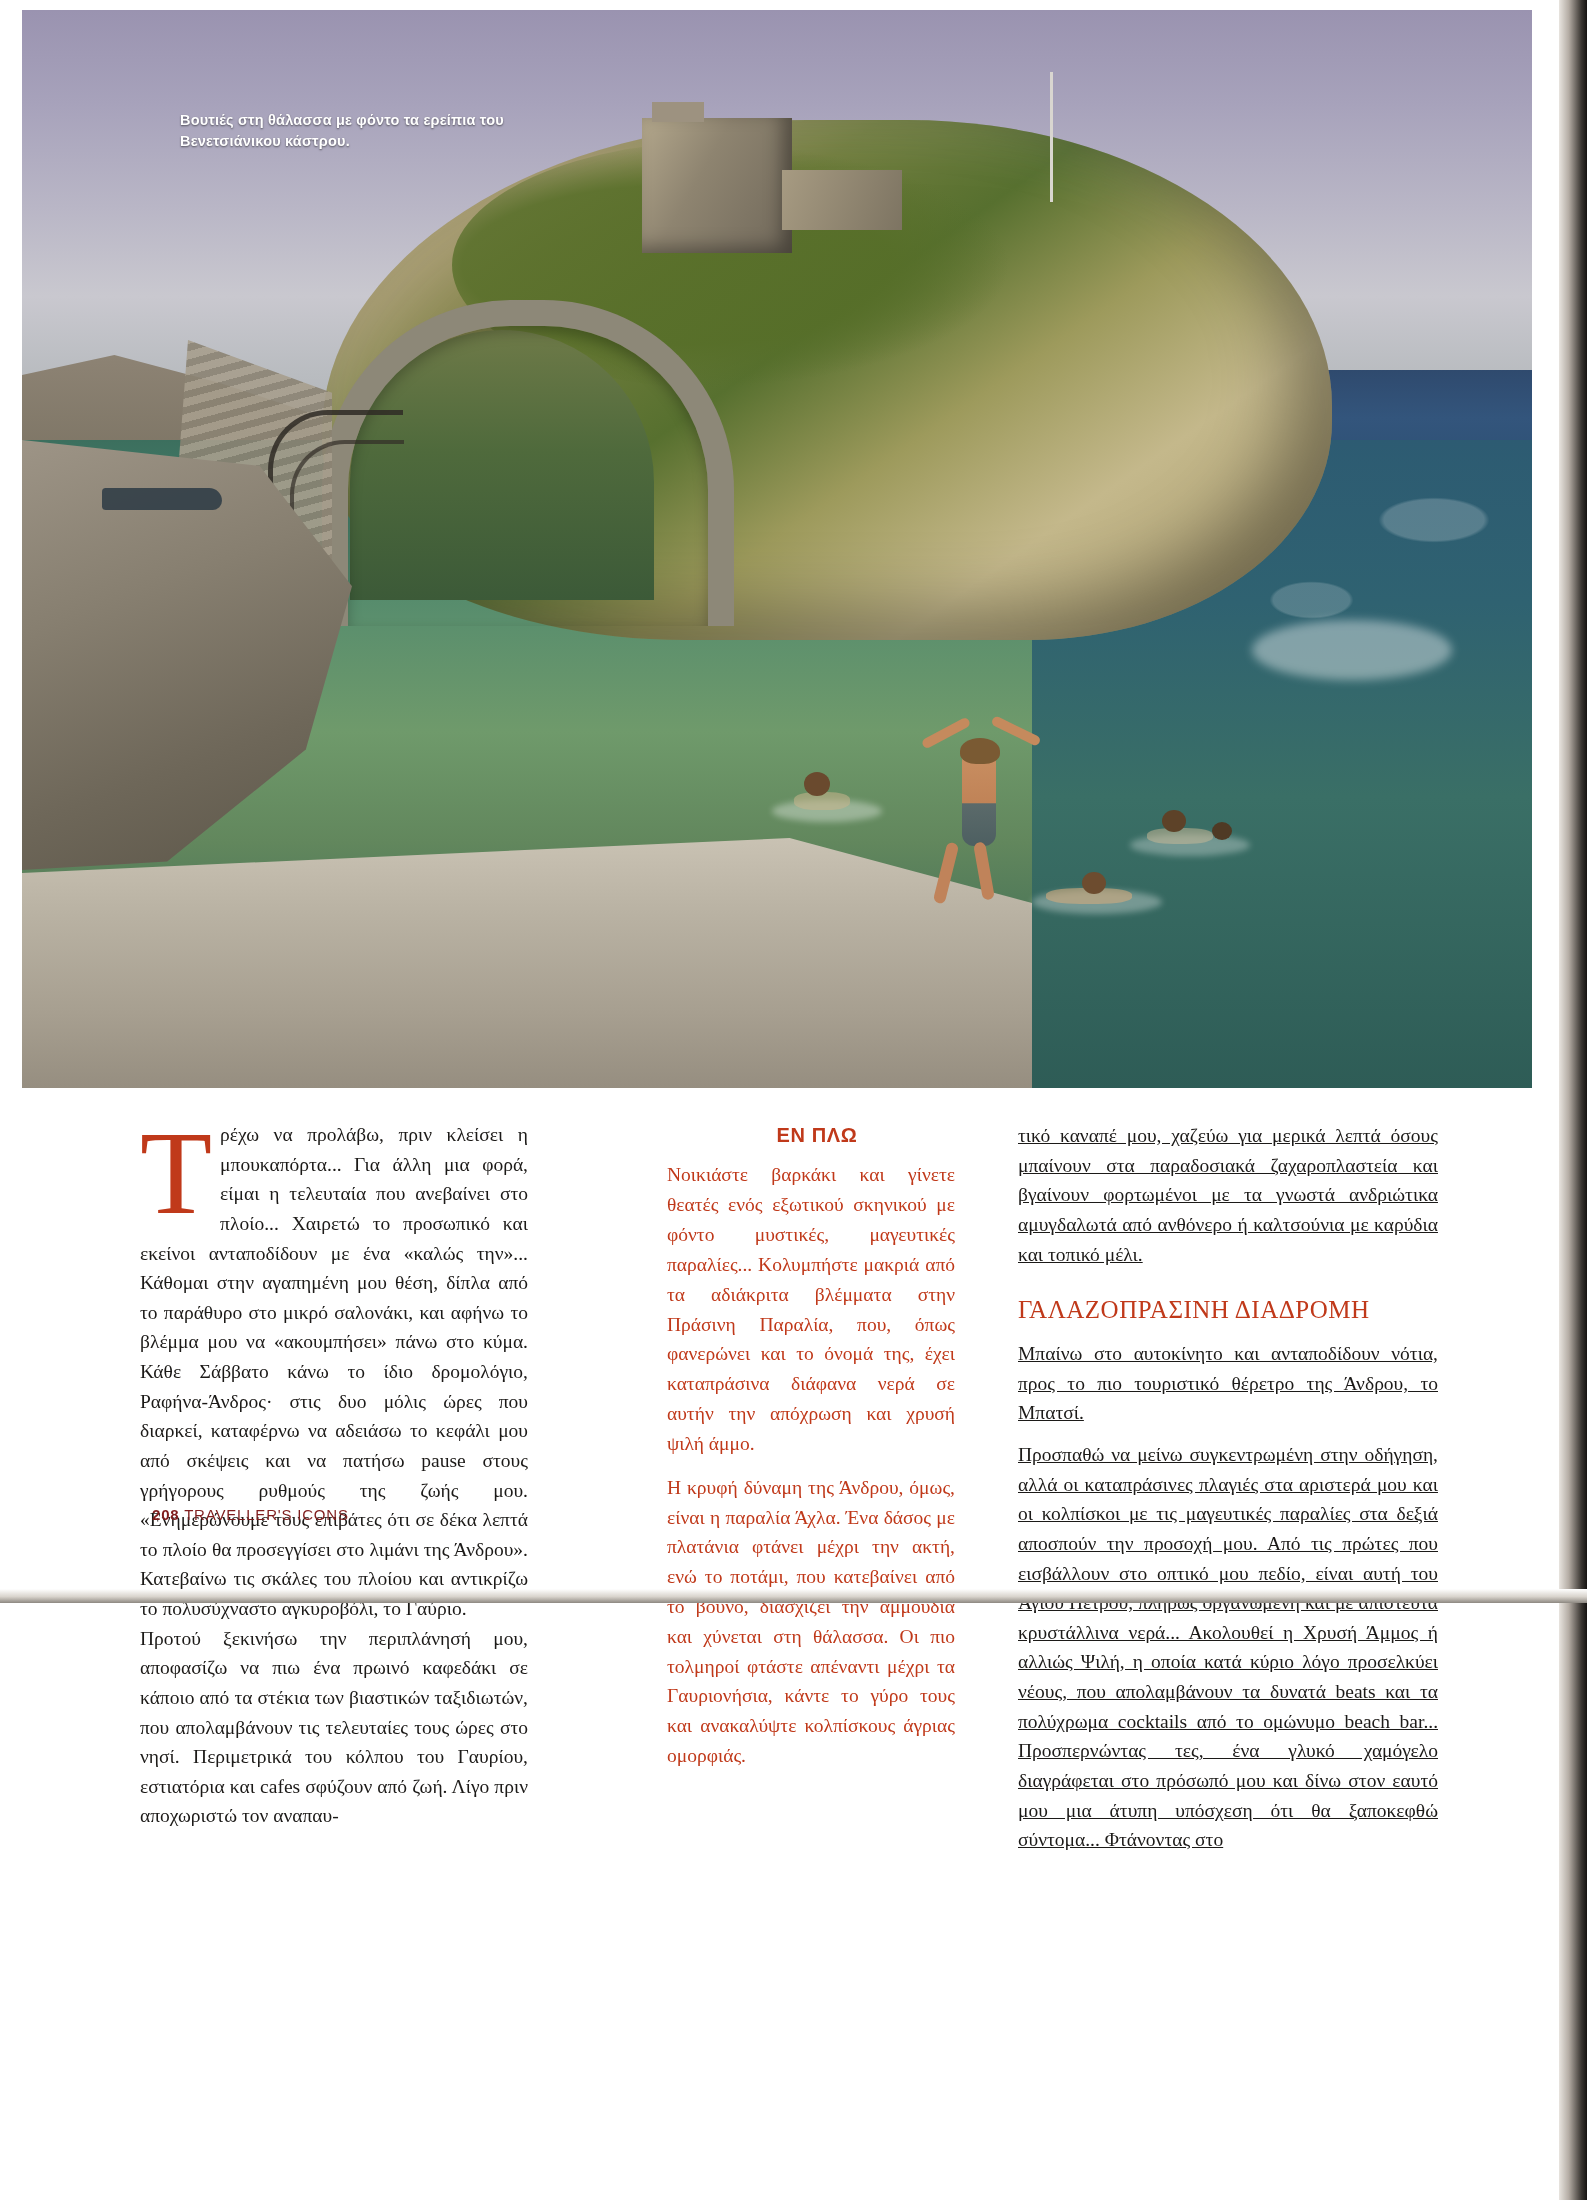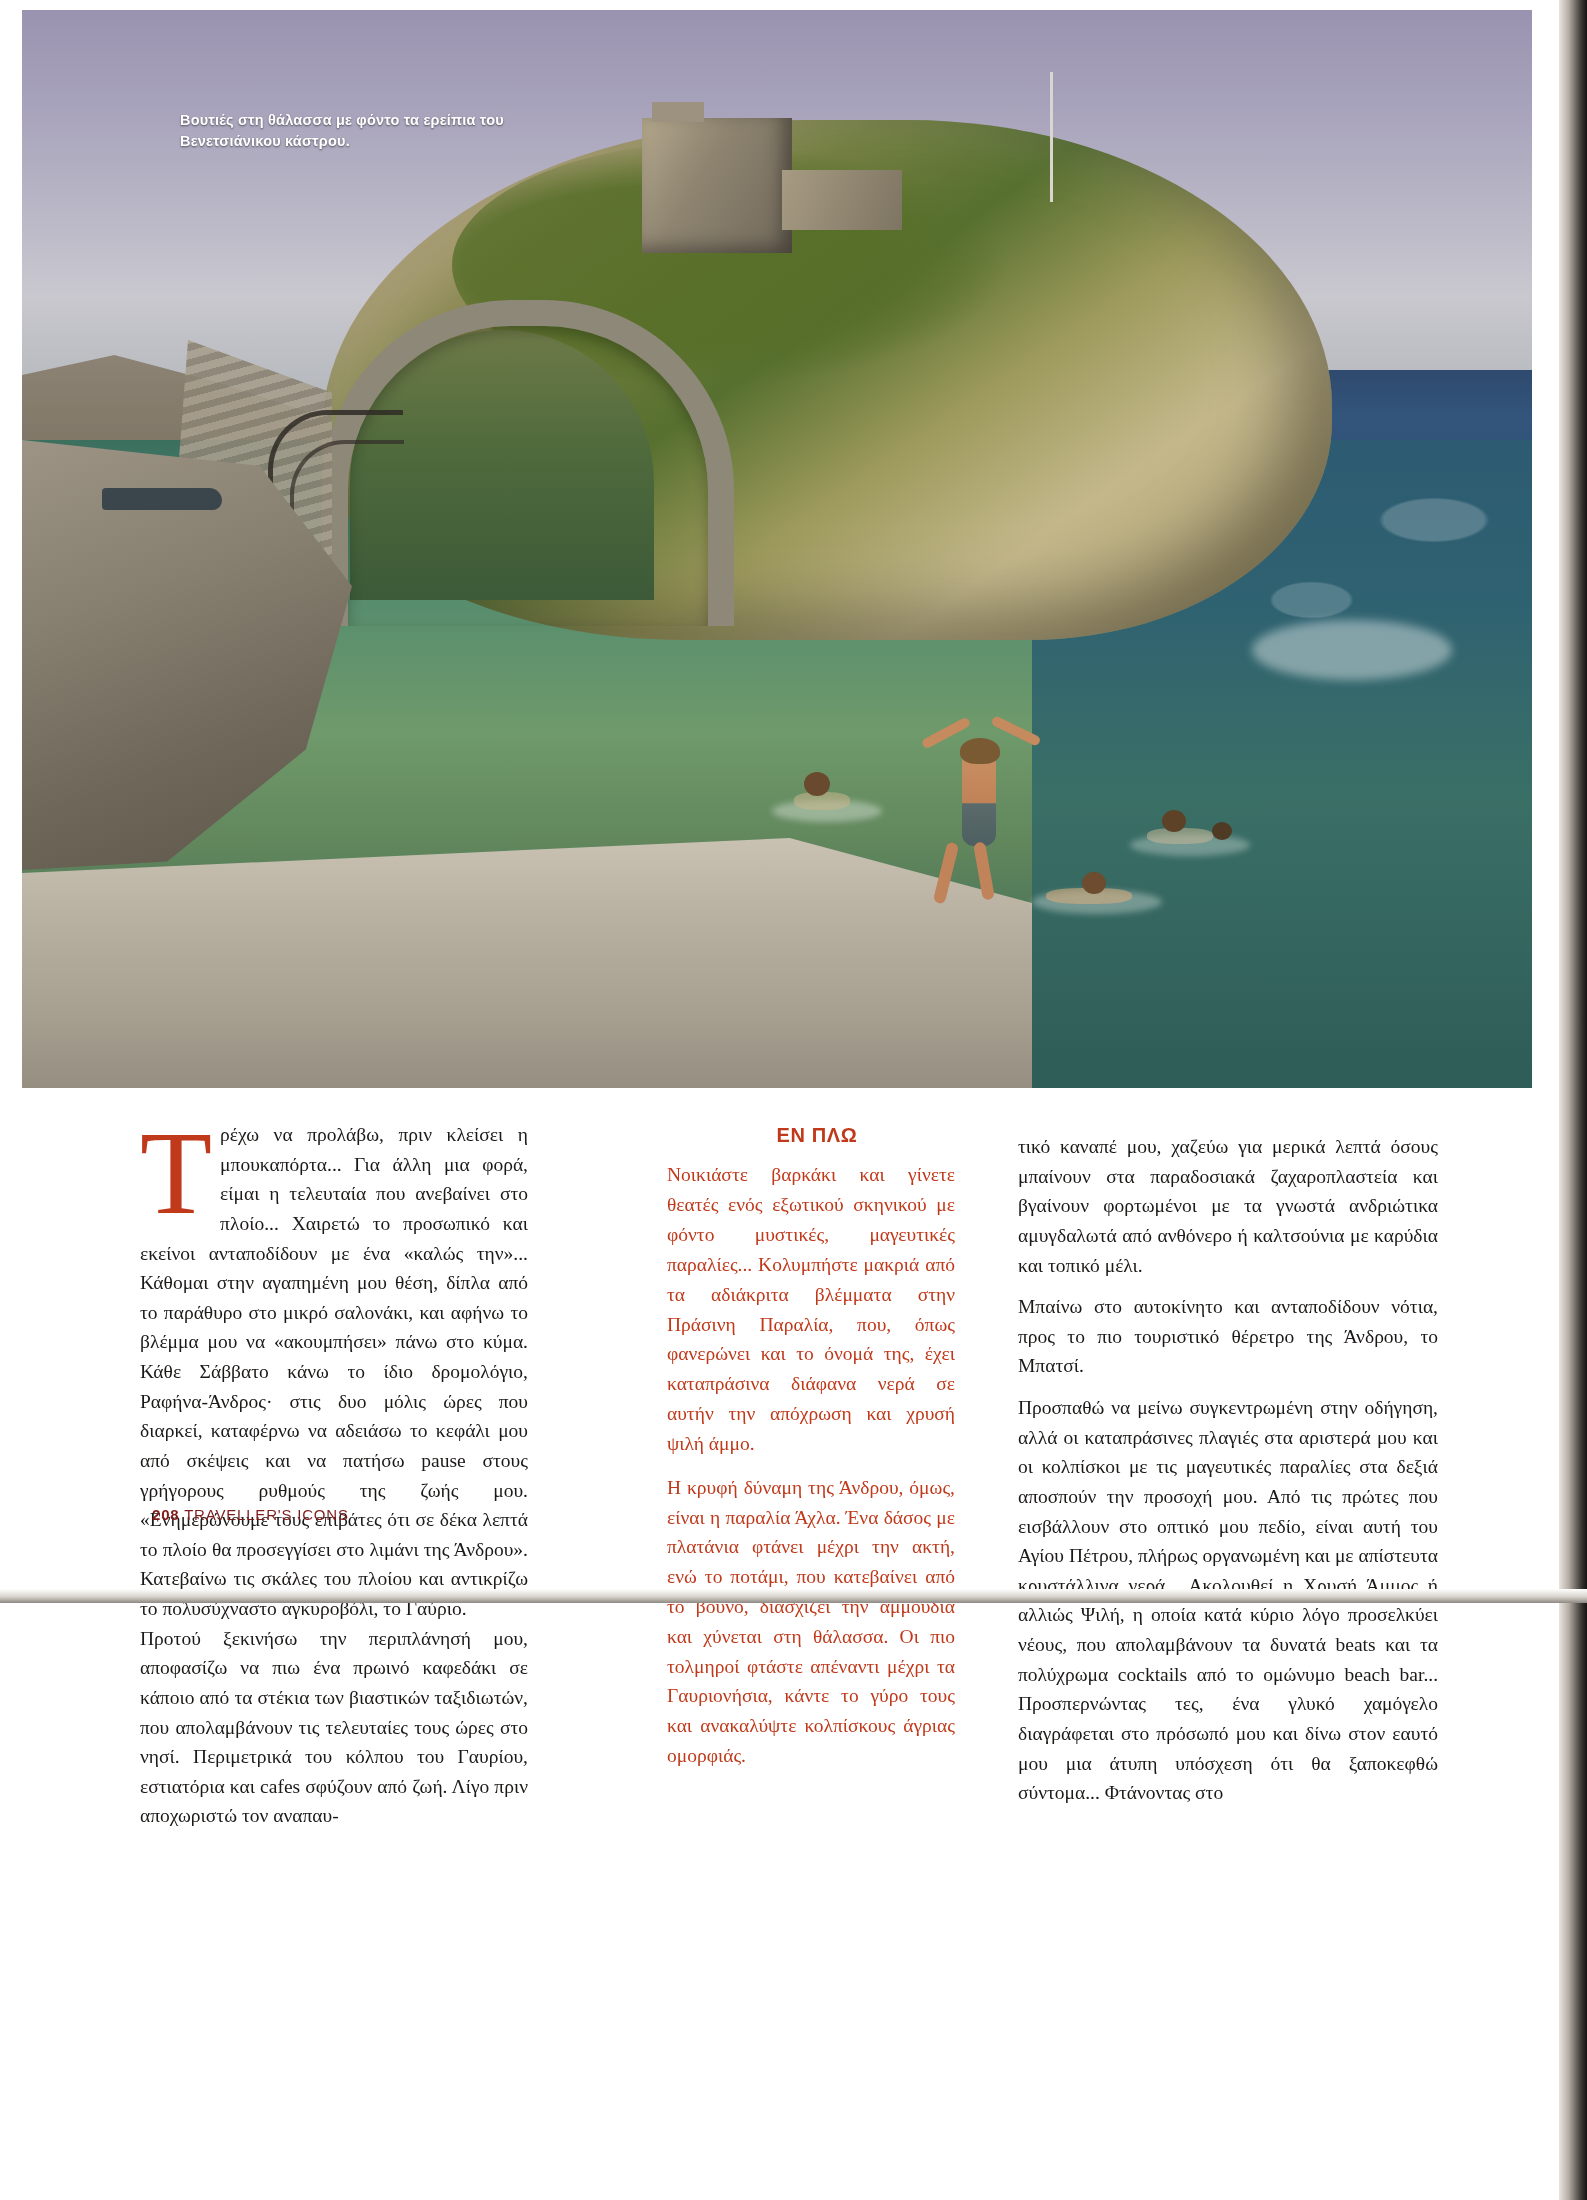--- a/index.html
+++ b/index.html
@@ -274,21 +274,21 @@
     margin: 0 0 10px 0;
     text-align: center;
   }
   #col2 .body {
     color: #c0391a;
     font-size: 19.5px;
     line-height: 1.53;
   }
   #col2 .body p { margin: 0 12px 14px 0; }
 
-  #col3 p { margin: 12px 0 12px 0; }
+  #col3 p { margin: 1px 0 12px 0; text-decoration: underline; }
   .col3-head {
     font-family: "Liberation Serif", serif;
     font-size: 25px;
     letter-spacing: .5px;
     color: #c0391a;
     margin: 22px 0 10px 0;
     text-align: left;
   }
 
   .fade-bottom {
@@ -374,20 +374,21 @@
     <div class="col" id="col2">
       <div class="col2-head">ΕΝ ΠΛΩ</div>
       <div class="body">
         <p>Νοικιάστε βαρκάκι και γίνετε θεατές ενός εξωτικού σκηνικού με φόντο μυστικές, μαγευτικές παραλίες... Κολυμπήστε μακριά από τα αδιάκριτα βλέμματα στην Πράσινη Παραλία, που, όπως φανερώνει και το όνομά της, έχει καταπράσινα διάφανα νερά σε αυτήν την απόχρωση και χρυσή ψιλή άμμο.</p>
         <p>Η κρυφή δύναμη της Άνδρου, όμως, είναι η παραλία Άχλα. Ένα δάσος με πλατάνια φτάνει μέχρι την ακτή, ενώ το ποτάμι, που κατεβαίνει από το βουνό, διασχίζει την αμμουδιά και χύνεται στη θάλασσα. Οι πιο τολμηροί φτάστε απέναντι μέχρι τα Γαυριονήσια, κάντε το γύρο τους και ανακαλύψτε κολπίσκους άγριας ομορφιάς.</p>
       </div>
     </div>
 
     <div class="col" id="col3">
       <p>τικό καναπέ μου, χαζεύω για μερικά λεπτά όσους μπαίνουν στα παραδοσιακά ζαχαροπλαστεία και βγαίνουν φορτωμένοι με τα γνωστά ανδριώτικα αμυγδαλωτά από ανθόνερο ή καλτσούνια με καρύδια και τοπικό μέλι.</p>
+      <div class="col3-head">ΓΑΛΑΖΟΠΡΑΣΙΝΗ ΔΙΑΔΡΟΜΗ</div>
       <p>Μπαίνω στο αυτοκίνητο και ανταποδίδουν νότια, προς το πιο τουριστικό θέρετρο της Άνδρου, το Μπατσί.</p>
       <p>Προσπαθώ να μείνω συγκεντρωμένη στην οδήγηση, αλλά οι καταπράσινες πλαγιές στα αριστερά μου και οι κολπίσκοι με τις μαγευτικές παραλίες στα δεξιά αποσπούν την προσοχή μου. Από τις πρώτες που εισβάλλουν στο οπτικό μου πεδίο, είναι αυτή του Αγίου Πέτρου, πλήρως οργανωμένη και με απίστευτα κρυστάλλινα νερά... Ακολουθεί η Χρυσή Άμμος ή αλλιώς Ψιλή, η οποία κατά κύριο λόγο προσελκύει νέους, που απολαμβάνουν τα δυνατά beats και τα πολύχρωμα cocktails από το ομώνυμο beach bar... Προσπερνώντας τες, ένα γλυκό χαμόγελο διαγράφεται στο πρόσωπό μου και δίνω στον εαυτό μου μια άτυπη υπόσχεση ότι θα ξαποκεφθώ σύντομα... Φτάνοντας στο</p>
     </div>
 
     <div class="fade-bottom"></div>
   </div>
 
   <div class="footer">
     <span class="num">208</span>
     <span>TRAVELLER'S ICONS</span>

